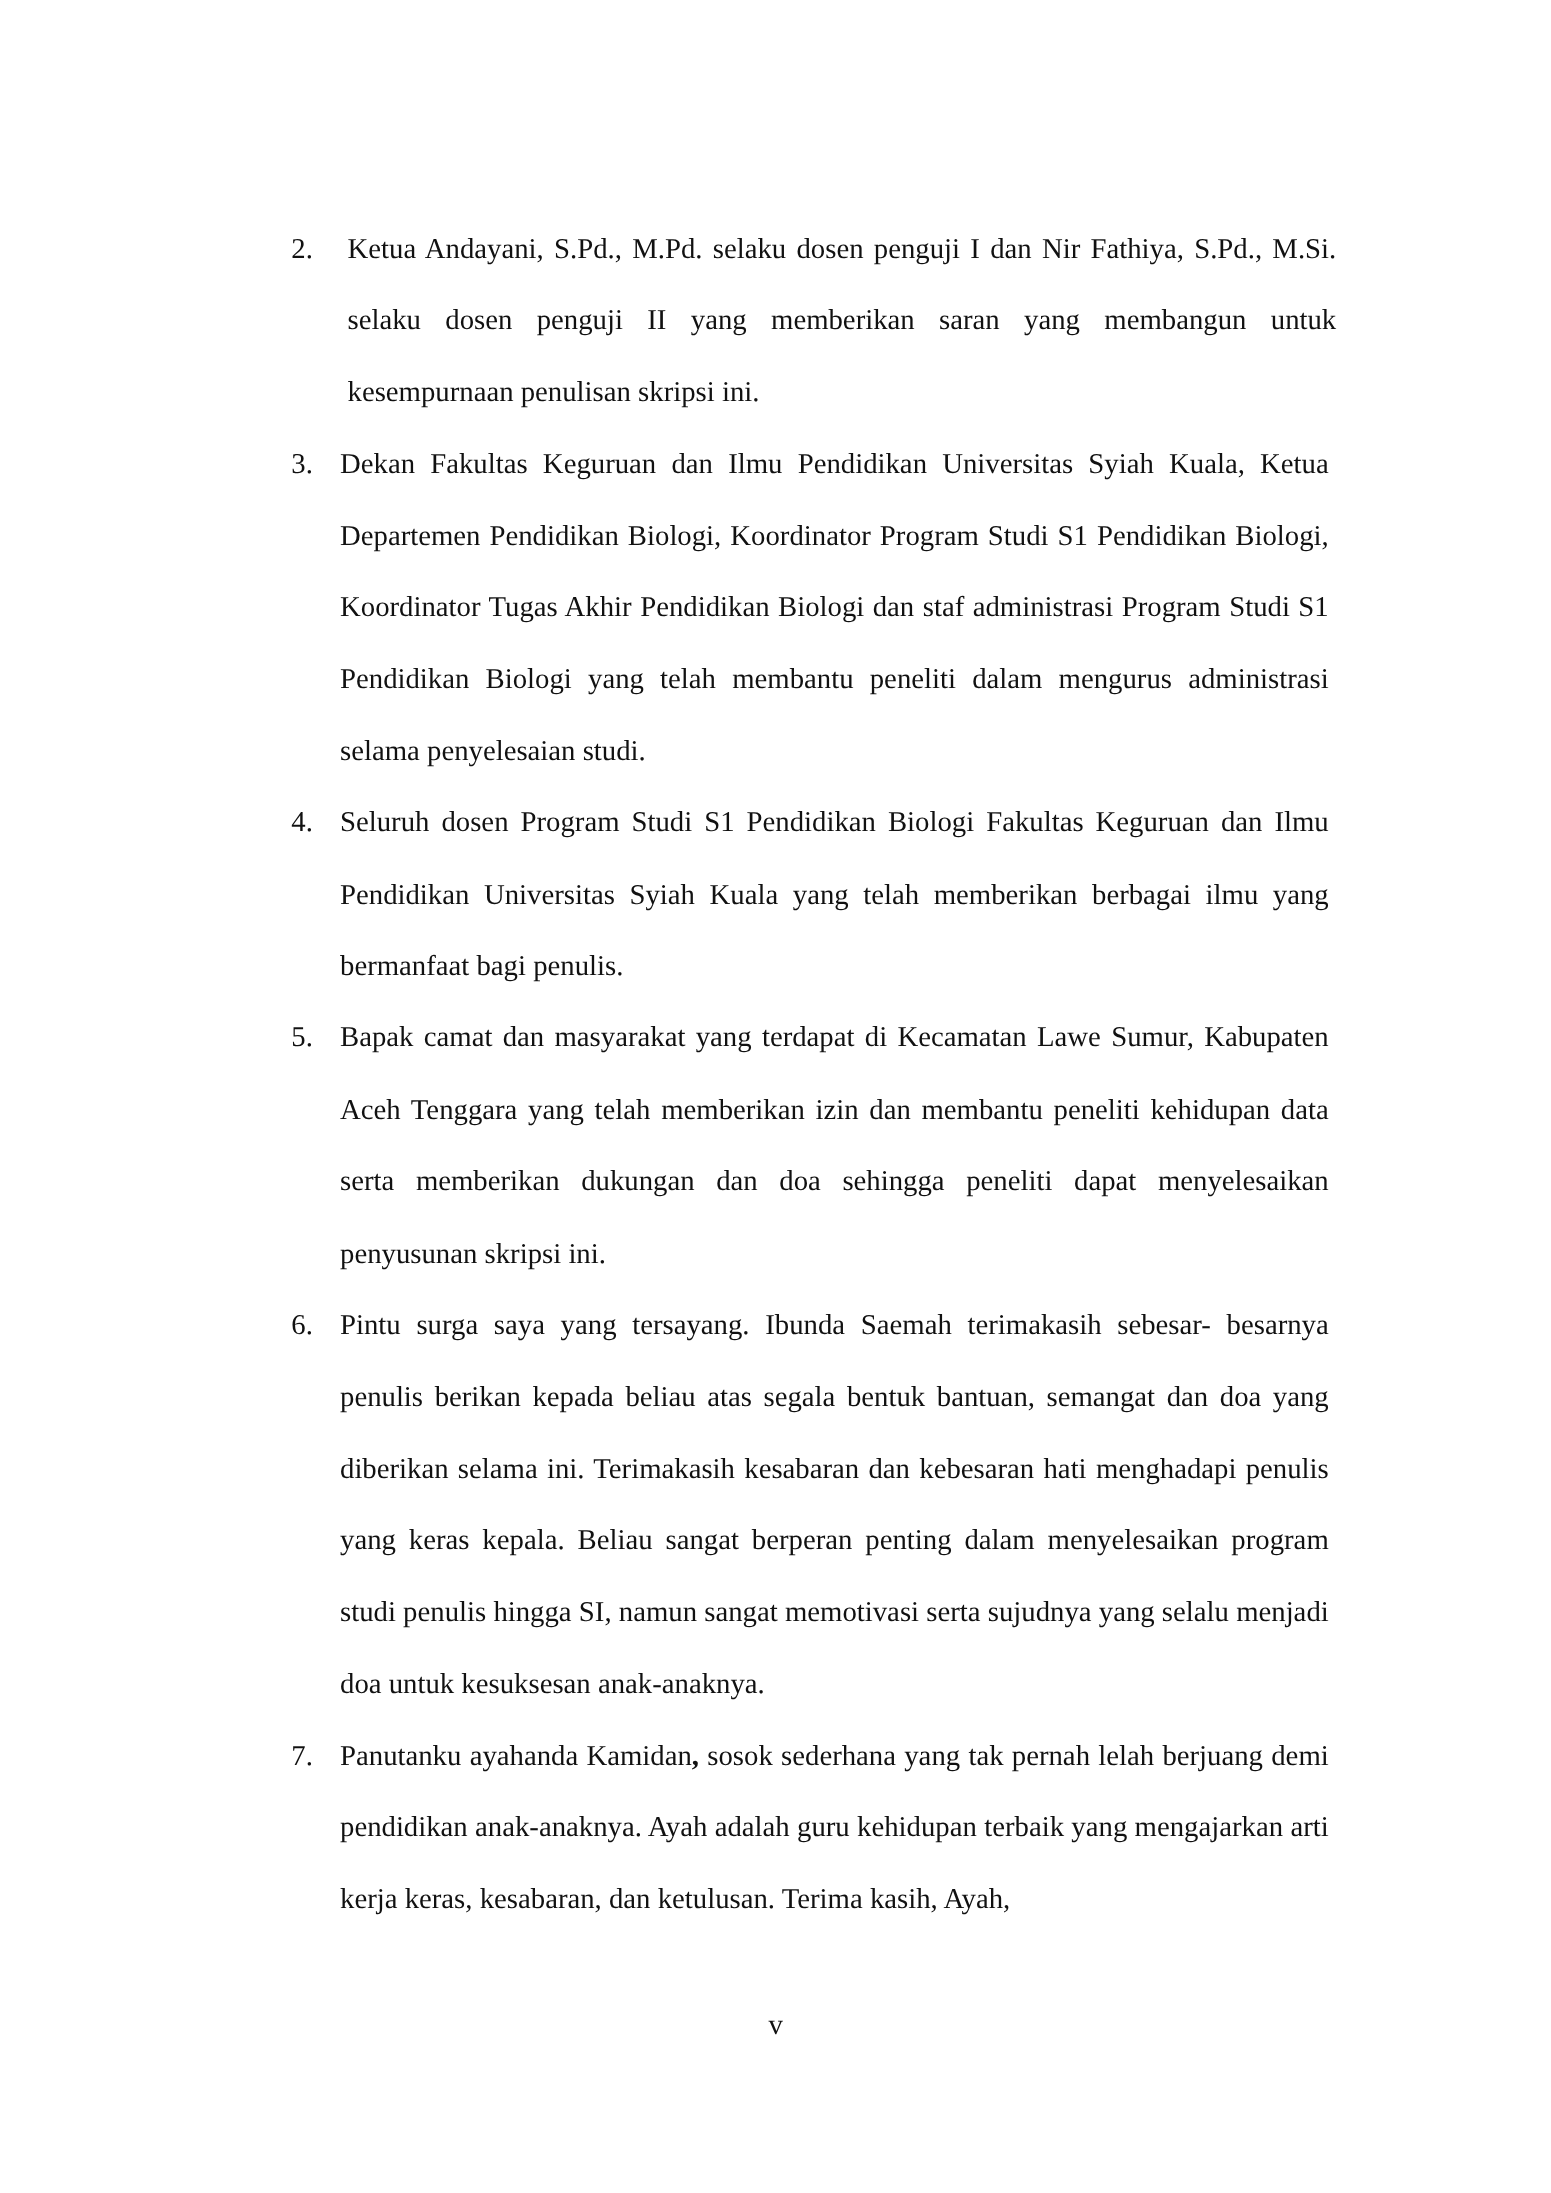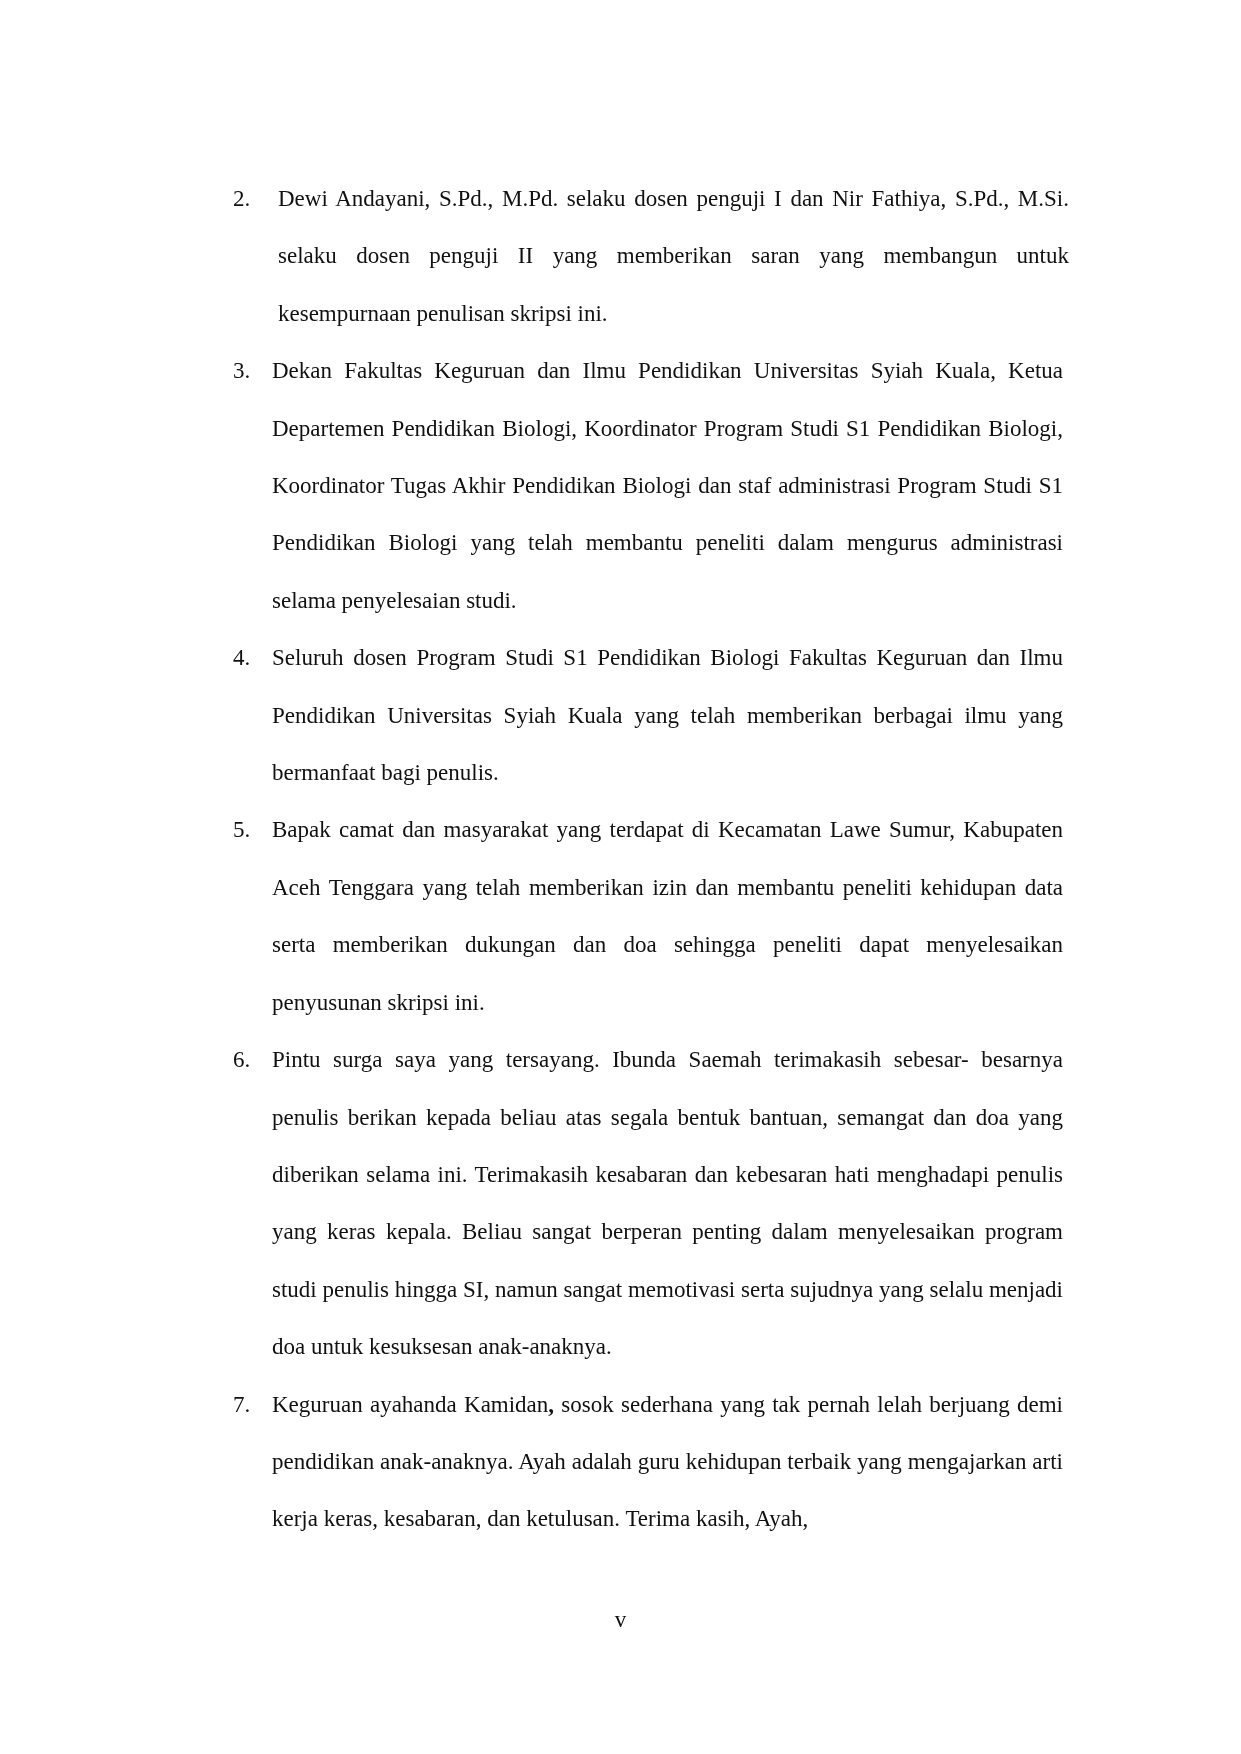--- a/index.html
+++ b/index.html
@@ -15,37 +15,37 @@
     .nb { font-weight: bold; }
     .pagenum { position: absolute; left: 0; width: 1241px; top: 1600px; text-align: center; font-size: 23px; line-height: 40px; }
   </style>
 </head>
 <body>
 
 <div class="page">
   <ol class="list">
     <li class="item i2">
       <span class="num">2.</span>
-      <span class="txt">Dewi Andayani, S.Pd., M.Pd. selaku dosen penguji I dan Nir Fathiya, S.Pd., M.Si. selaku dosen penguji II yang memberikan saran yang membangun untuk kesempurnaan penulisan skripsi ini.</span>
+      <span class="txt">Ketua Andayani, S.Pd., M.Pd. selaku dosen penguji I dan Nir Fathiya, S.Pd., M.Si. selaku dosen penguji II yang memberikan saran yang membangun untuk kesempurnaan penulisan skripsi ini.</span>
     </li>
     <li class="item">
       <span class="num">3.</span>
       <span class="txt">Dekan Fakultas Keguruan dan Ilmu Pendidikan Universitas Syiah Kuala, Ketua Departemen Pendidikan Biologi, Koordinator Program Studi S1 Pendidikan Biologi, Koordinator Tugas Akhir Pendidikan Biologi dan staf administrasi Program Studi S1 Pendidikan Biologi yang telah membantu peneliti dalam mengurus administrasi selama penyelesaian studi.</span>
     </li>
     <li class="item">
       <span class="num">4.</span>
       <span class="txt">Seluruh dosen Program Studi S1 Pendidikan Biologi Fakultas Keguruan dan Ilmu Pendidikan Universitas Syiah Kuala yang telah memberikan berbagai ilmu yang bermanfaat bagi penulis.</span>
     </li>
     <li class="item">
       <span class="num">5.</span>
       <span class="txt">Bapak camat dan masyarakat yang terdapat di Kecamatan Lawe Sumur, Kabupaten Aceh Tenggara yang telah memberikan izin dan membantu peneliti kehidupan data serta memberikan dukungan dan doa sehingga peneliti dapat menyelesaikan penyusunan skripsi ini.</span>
     </li>
     <li class="item">
       <span class="num">6.</span>
       <span class="txt">Pintu surga saya yang tersayang. Ibunda Saemah terimakasih sebesar- besarnya penulis berikan kepada beliau atas segala bentuk bantuan, semangat dan doa yang diberikan selama ini. Terimakasih kesabaran dan kebesaran hati menghadapi penulis yang keras kepala. Beliau sangat berperan penting dalam menyelesaikan program studi penulis hingga SI, namun sangat memotivasi serta sujudnya yang selalu menjadi doa untuk kesuksesan anak-anaknya.</span>
     </li>
     <li class="item">
       <span class="num">7.</span>
-      <span class="txt"><span>Keguruan ayahanda Kamidan</span><span class="nb">,</span><span> sosok sederhana yang tak pernah lelah berjuang demi pendidikan anak-anaknya. Ayah adalah guru kehidupan terbaik yang mengajarkan arti kerja keras, kesabaran, dan ketulusan. Terima kasih, Ayah,</span></span>
+      <span class="txt"><span>Panutanku ayahanda Kamidan</span><span class="nb">,</span><span> sosok sederhana yang tak pernah lelah berjuang demi pendidikan anak-anaknya. Ayah adalah guru kehidupan terbaik yang mengajarkan arti kerja keras, kesabaran, dan ketulusan. Terima kasih, Ayah,</span></span>
     </li>
   </ol>
   <div class="pagenum">v</div>
 </div>
 
 </body></html>

